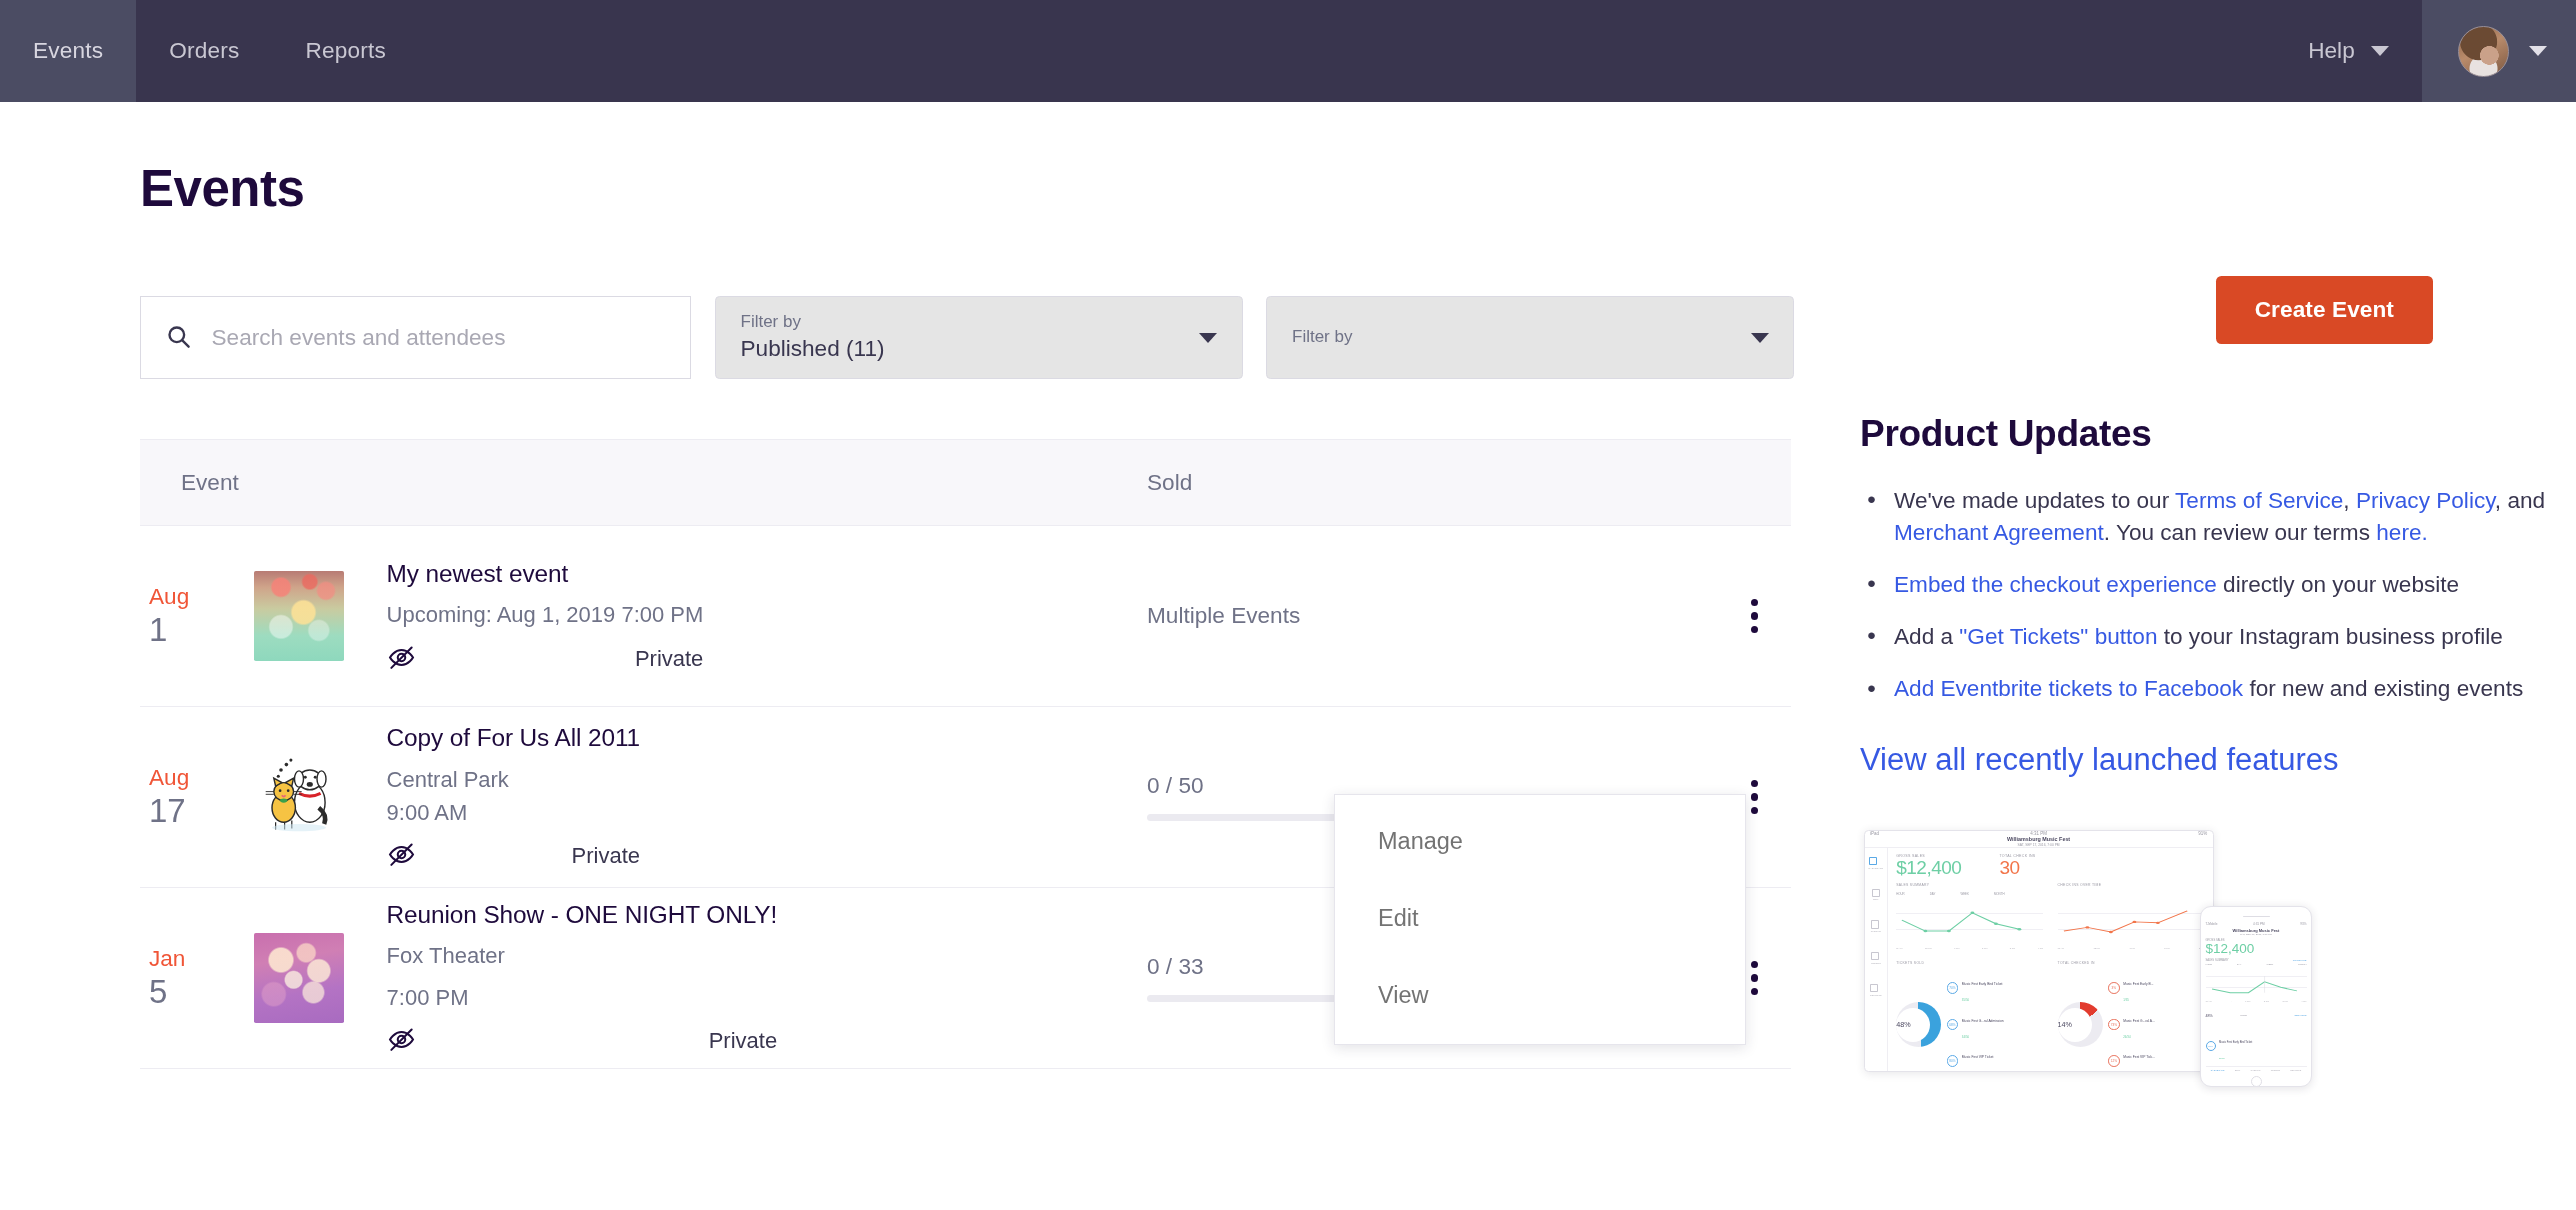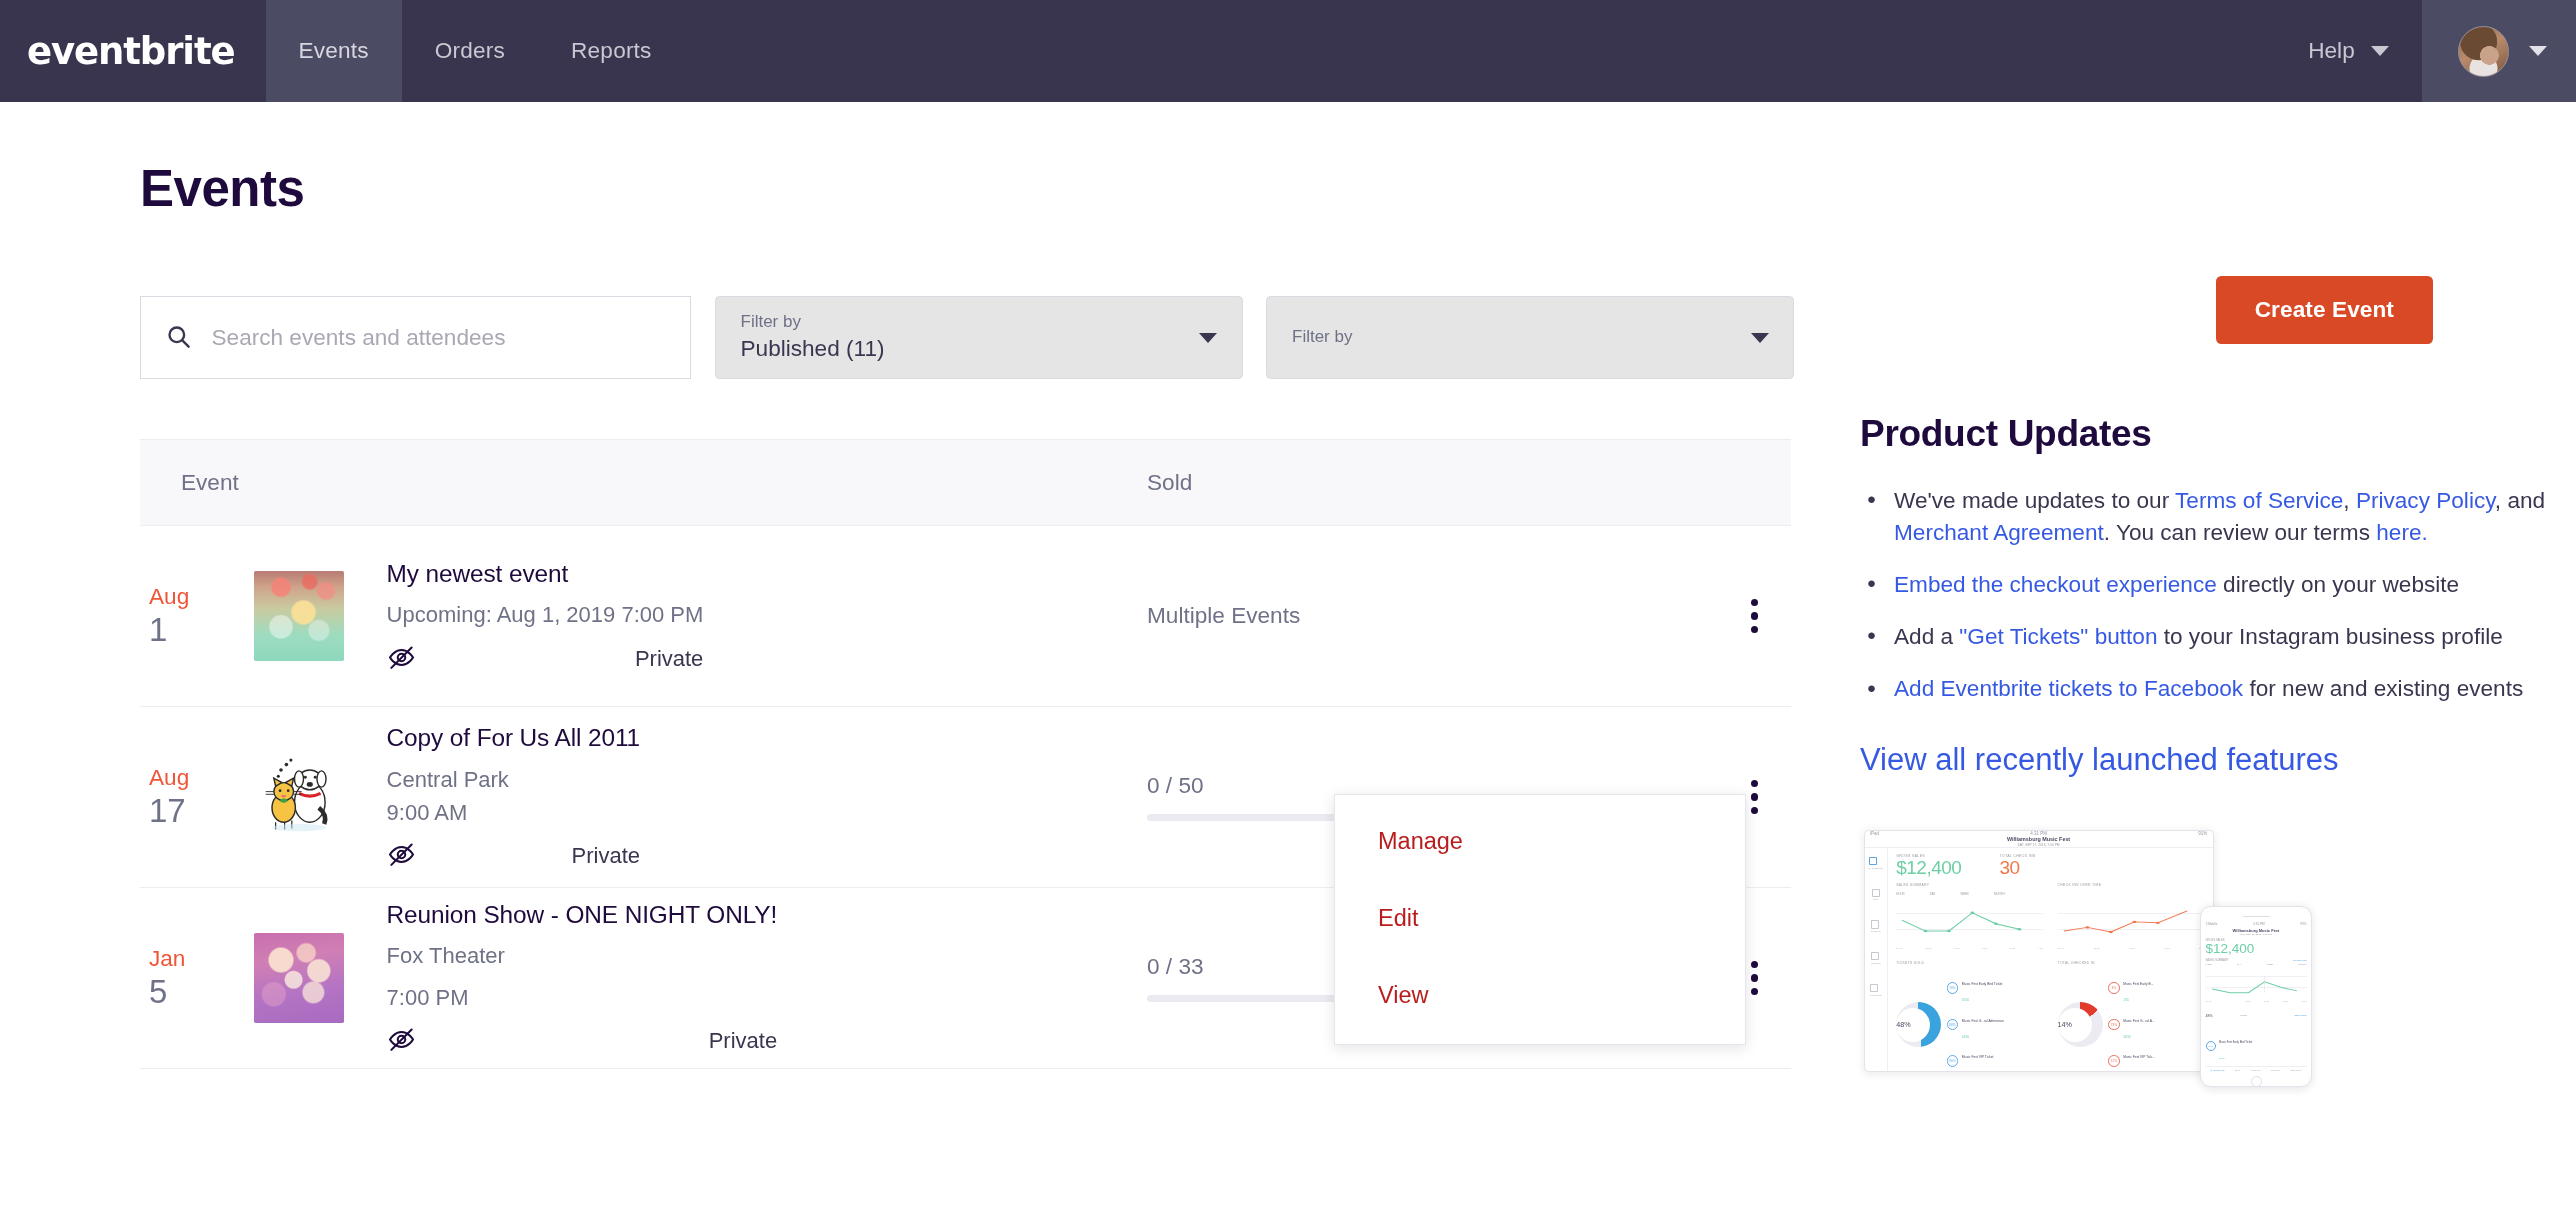--- a/index.html
+++ b/index.html
@@ -223,21 +223,21 @@
     position: absolute;
     left: 1334px; top: 692px;
     width: 412px;
     background: #ffffff;
     border: 0.9px solid #E6E5EC;
     box-shadow: 0 2.7px 12.6px rgba(40,36,61,.13);
     z-index: 50;
     padding: 8.1px 0 10px 0;
   }
   .menu-item {
-    font-size: 23.5px; color: #b91c1c;
+    font-size: 23.5px; color: #737373;
     padding: 25px 0 25px 43px;
     cursor: pointer;
   }
 
   
   .pu-title {
     font-size: 37px; font-weight: bold; color: #1E0A3C;
     margin-top: 311px; letter-spacing: -0.3px;
   }
   .pu-list { margin-top: 30px; list-style: none; }
@@ -326,21 +326,20 @@
     box-shadow: 0 1.8px 8.1px rgba(40,36,61,.12);
     overflow: hidden; padding: 9px 4.5px 7.2px 4.5px;
   }
   .ph-notch { width: 27px; height: 1.8px; background: #dedde4; border-radius: 1.8px; margin: 0 auto 4.5px auto; }
   .ph-home { width: 11px; height: 11px; border: 0.9px solid #dedde4; border-radius: 50%; margin: 4.5px auto 0 auto; }
 </style>
 </head>
 <body>
 
 <div class="topnav">
-  <div class="brand">eventbrite</div>
   <div class="navtabs">
     <div class="navtab active">Events</div>
     <div class="navtab">Orders</div>
     <div class="navtab">Reports</div>
   </div>
   <div class="nav-spacer"></div>
   <div class="nav-right">
     <div class="help-item">
       <span>Help</span>
       <span class="chev"></span>

